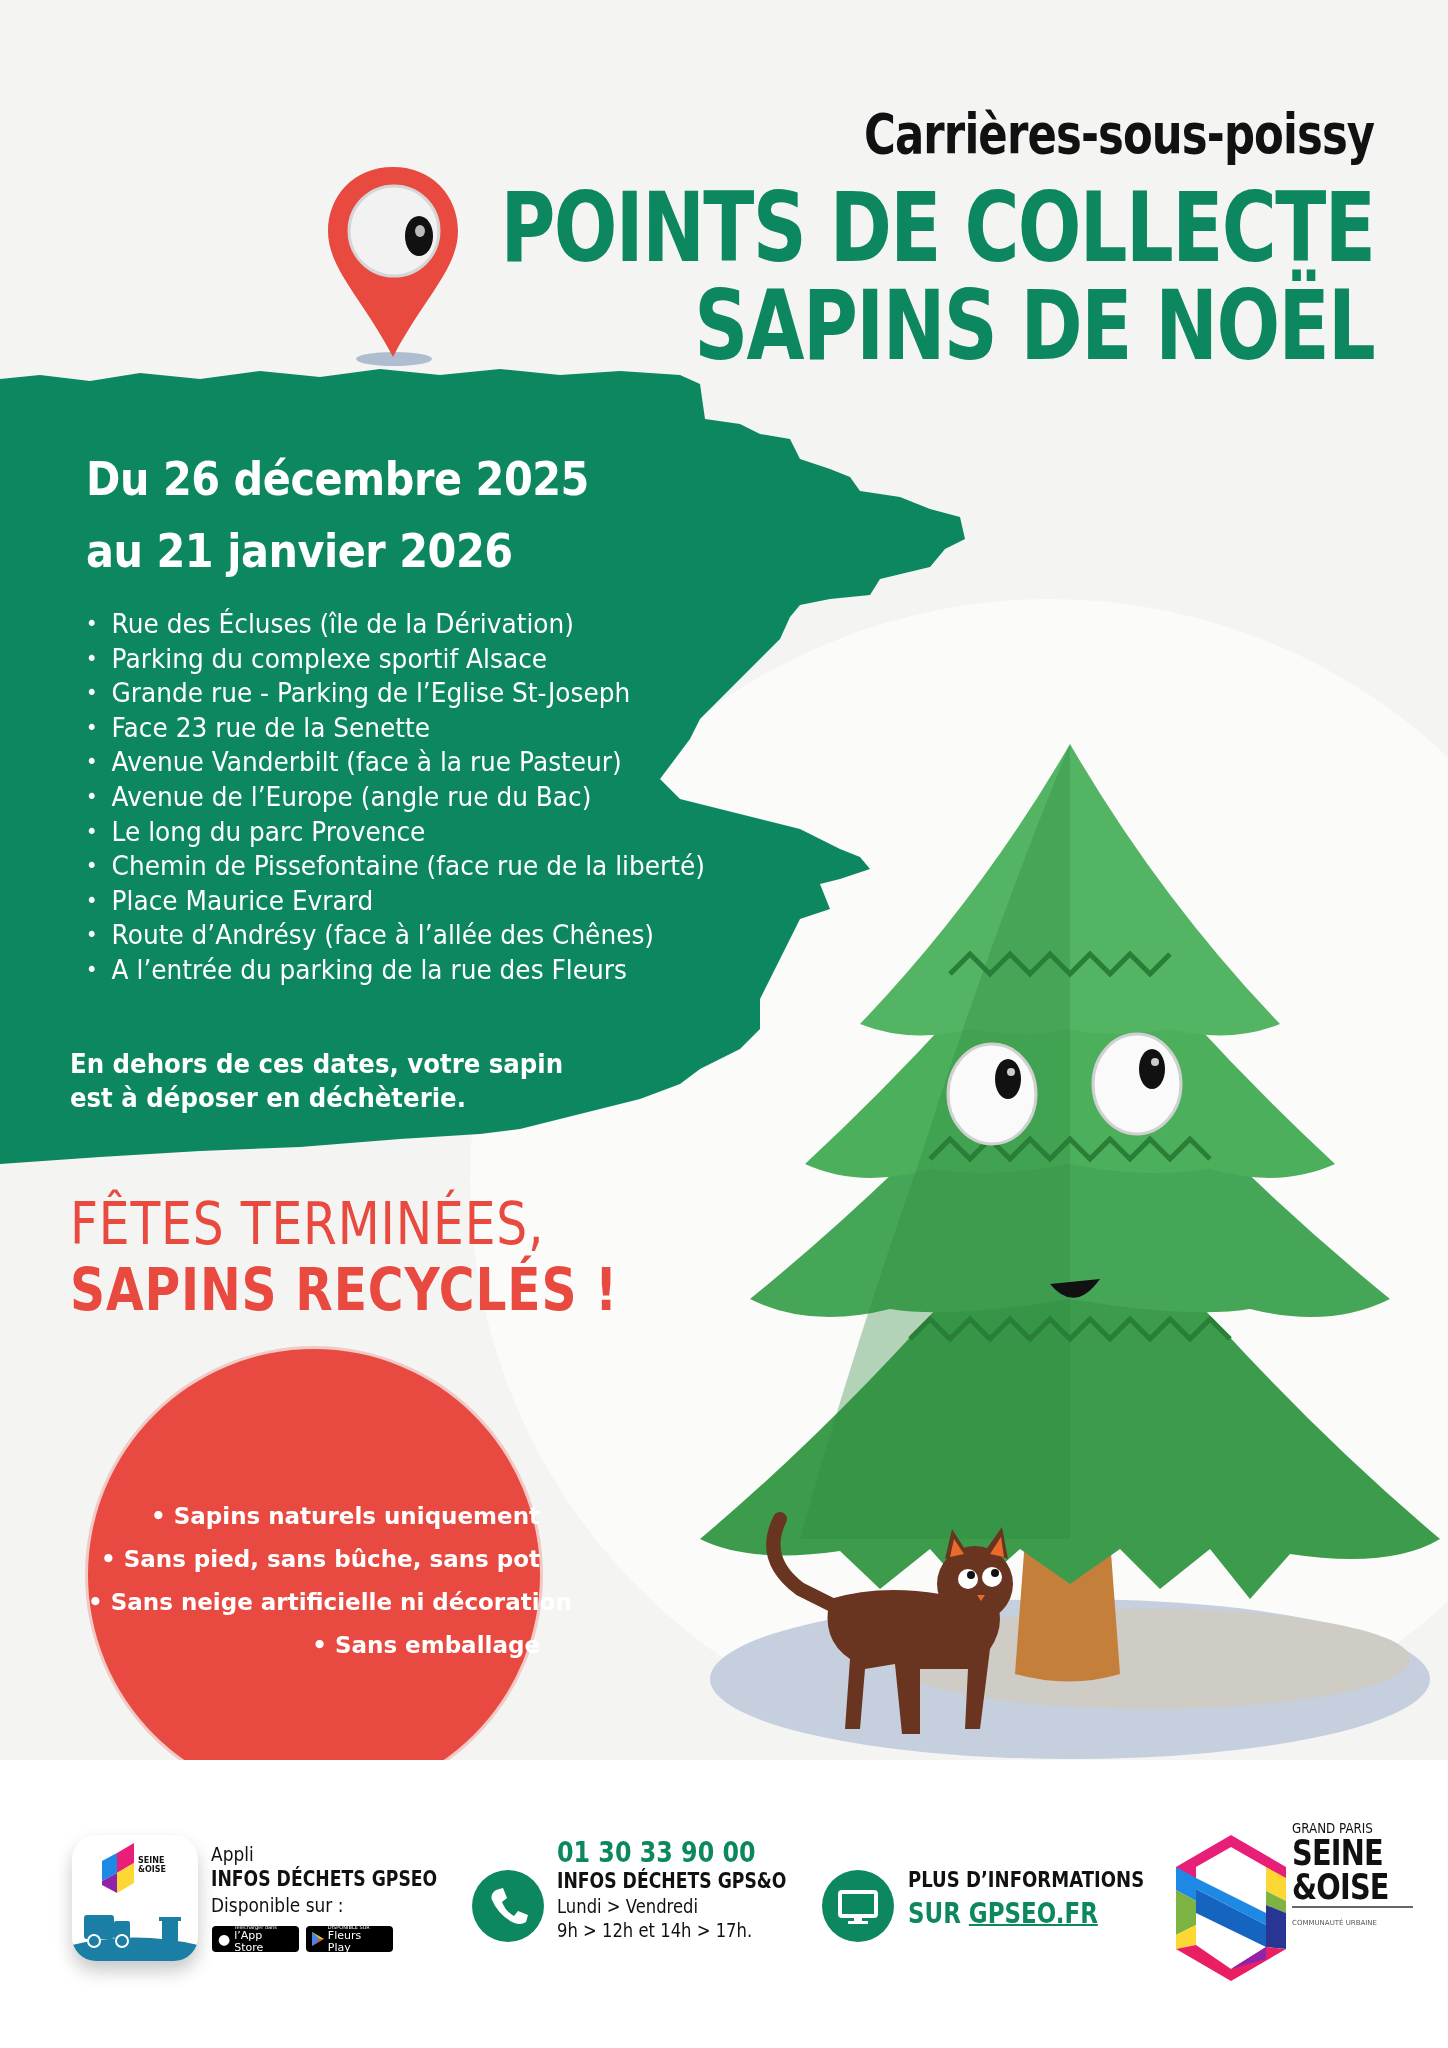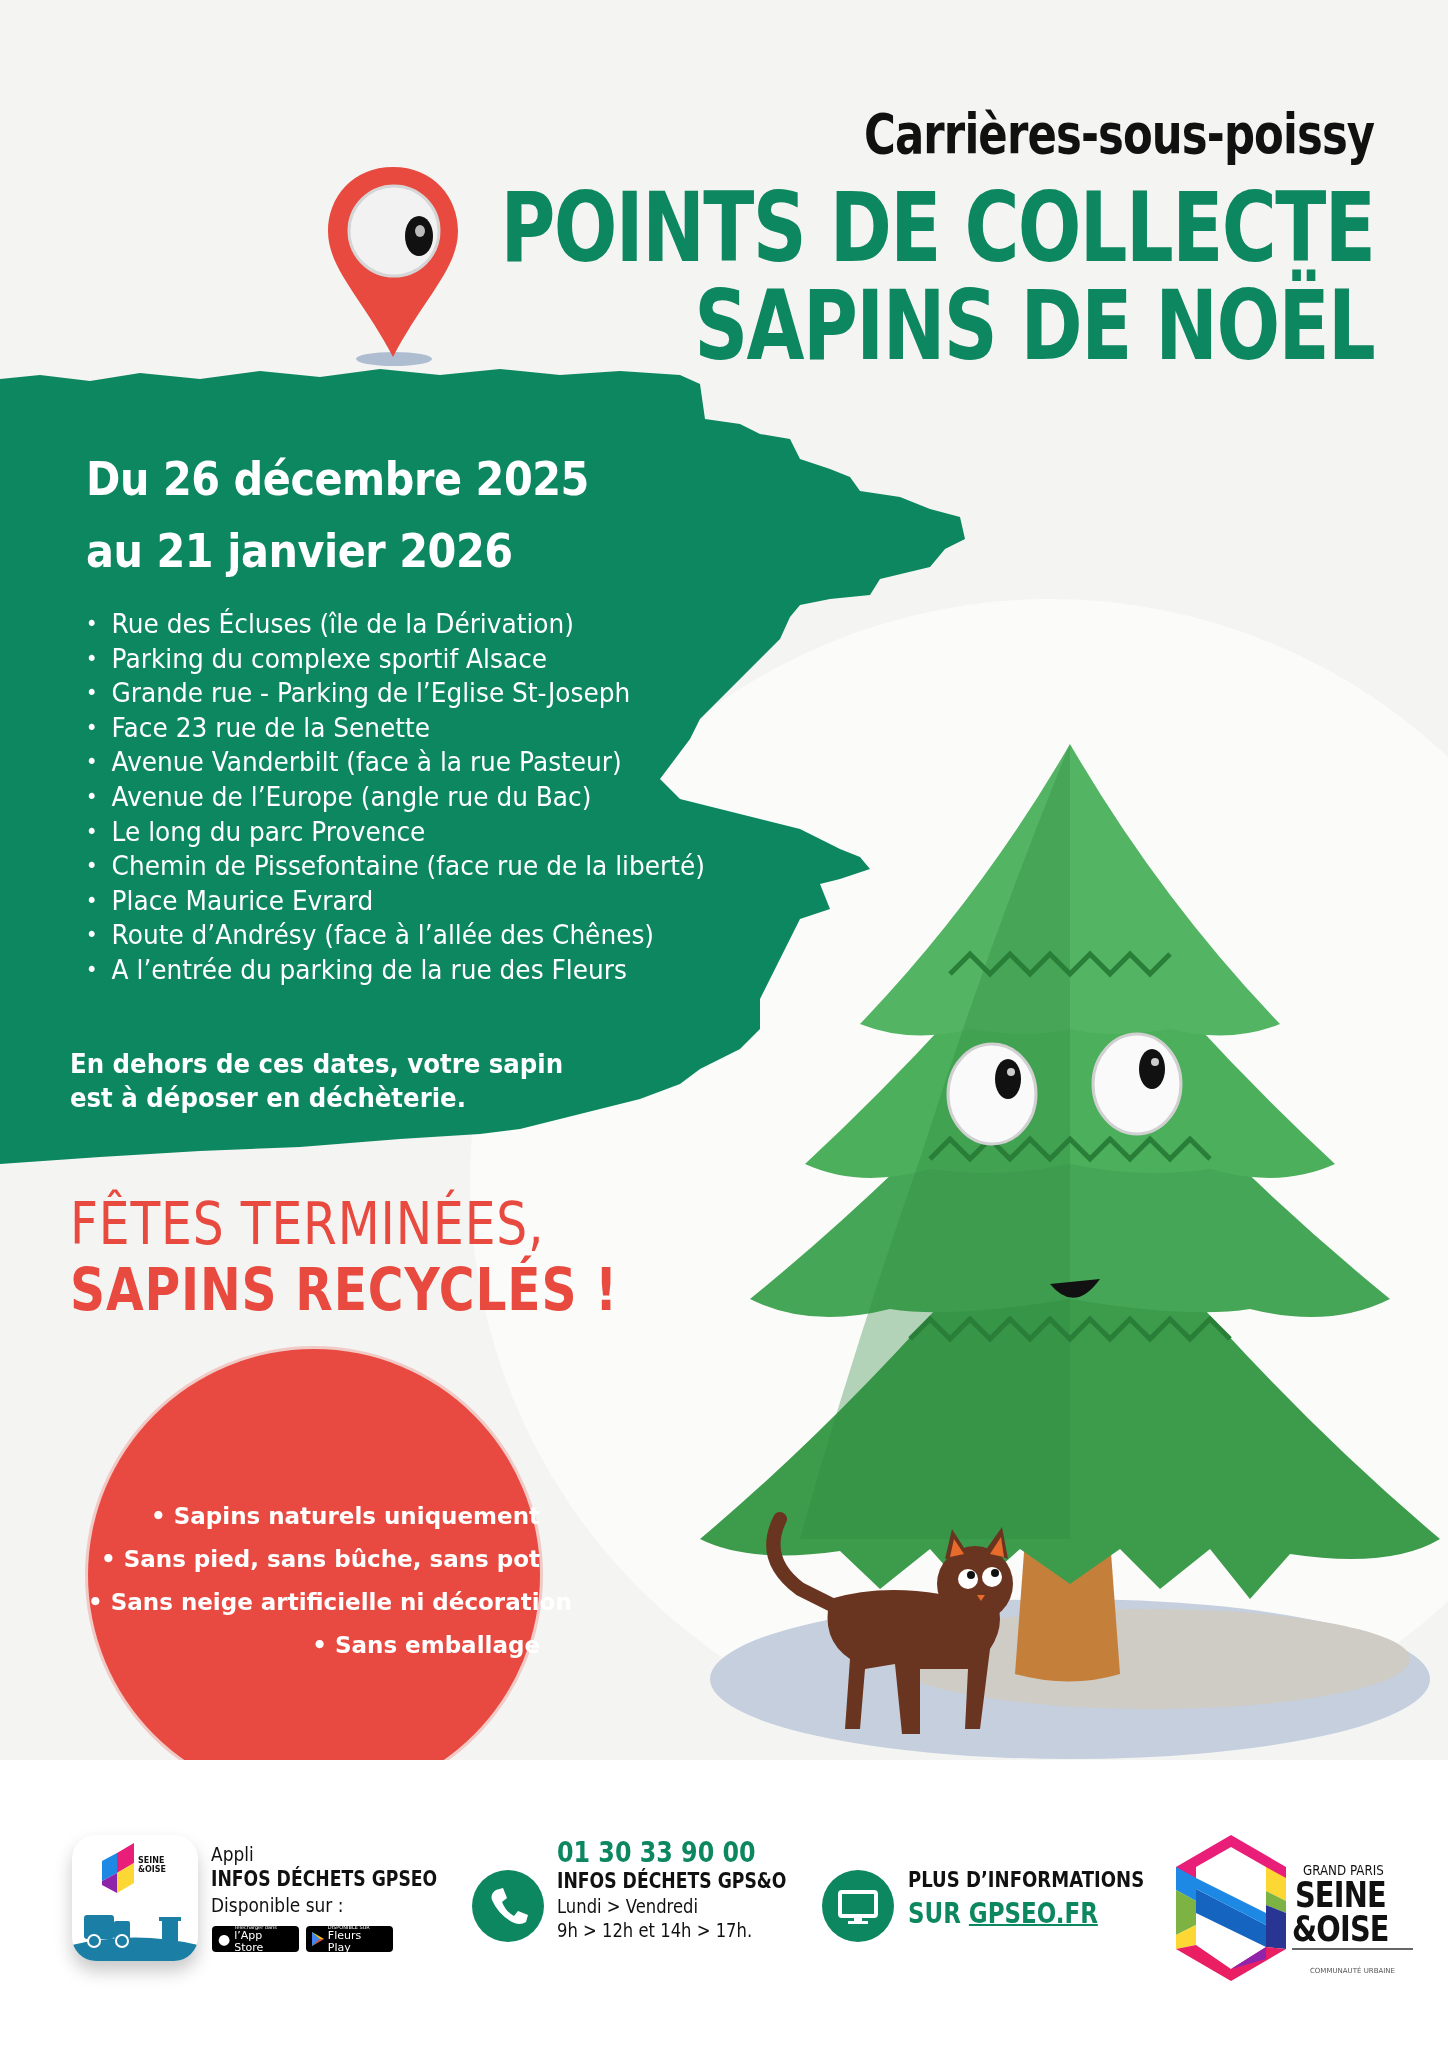--- a/index.html
+++ b/index.html
@@ -104,25 +104,25 @@
     .phone-block .num { font-size: 29px; color: #0d8760; font-weight: bold; line-height: 34px; transform: scaleX(0.82); transform-origin: left top; white-space: nowrap; }
     .phone-block .t2 { font-size: 21px; color: #111; font-weight: bold; line-height: 25px; transform: scaleX(0.82); transform-origin: left top; white-space: nowrap; }
     .phone-block .t3 { font-size: 20px; color: #111; line-height: 24px; transform: scaleX(0.82); transform-origin: left top; white-space: nowrap; }
 
     .web-block { position: absolute; left: 908px; top: 1865px; }
     .web-block .t1 { font-size: 22px; color: #111; font-weight: bold; line-height: 30px; transform: scaleX(0.82); transform-origin: left top; white-space: nowrap; }
     .web-block .t2 { font-size: 28px; color: #0d8760; font-weight: bold; line-height: 38px; transform: scaleX(0.82); transform-origin: left top; white-space: nowrap; }
     .web-block .t2 a { color: #0d8760; text-decoration: underline; text-decoration-thickness: 2px; }
 
     .gpseo-logo { position: absolute; left: 1176px; top: 1835px; width: 110px; height: 146px; }
-    .gpseo-text { position: absolute; left: 1292px; top: 1862px; color: #111; text-align: center; }
+    .gpseo-text { position: absolute; left: 1292px; top: 1820px; color: #111; }
     .gpseo-text .g1 { font-size: 14px; line-height: 16px; transform: scaleX(0.85); transform-origin: left top; white-space: nowrap; }
     .gpseo-text .g2 { font-size: 36px; font-weight: bold; line-height: 34px; transform: scaleX(0.8); transform-origin: left top; letter-spacing: -1px; white-space: nowrap; }
     .gpseo-text .g3 { font-size: 36px; font-weight: bold; line-height: 34px; transform: scaleX(0.8); transform-origin: left top; letter-spacing: -1px; white-space: nowrap; }
-    .gpseo-text .g4 { font-size: 7px; line-height: 10px; border-top: 2px solid #666; margin-top: 2px; padding-top: 16px; white-space: nowrap; color: #555; }
+    .gpseo-text .g4 { font-size: 7px; line-height: 10px; border-top: 2px solid #666; margin-top: 2px; padding-top: 10px; white-space: nowrap; color: #555; }
   </style>
 </head>
 <body>
 
 <div class="poster">
   <div class="bg-circle"></div>
 
   <svg class="green-brush" viewBox="0 0 1448 1200" xmlns="http://www.w3.org/2000/svg">
     <path fill="#0d8760" d="
       M0,340 L40,336 L90,342 L140,334 L200,340 L260,332 L320,338 L380,330 L440,336 L500,330 L560,336 L620,332 L680,336 L700,345

